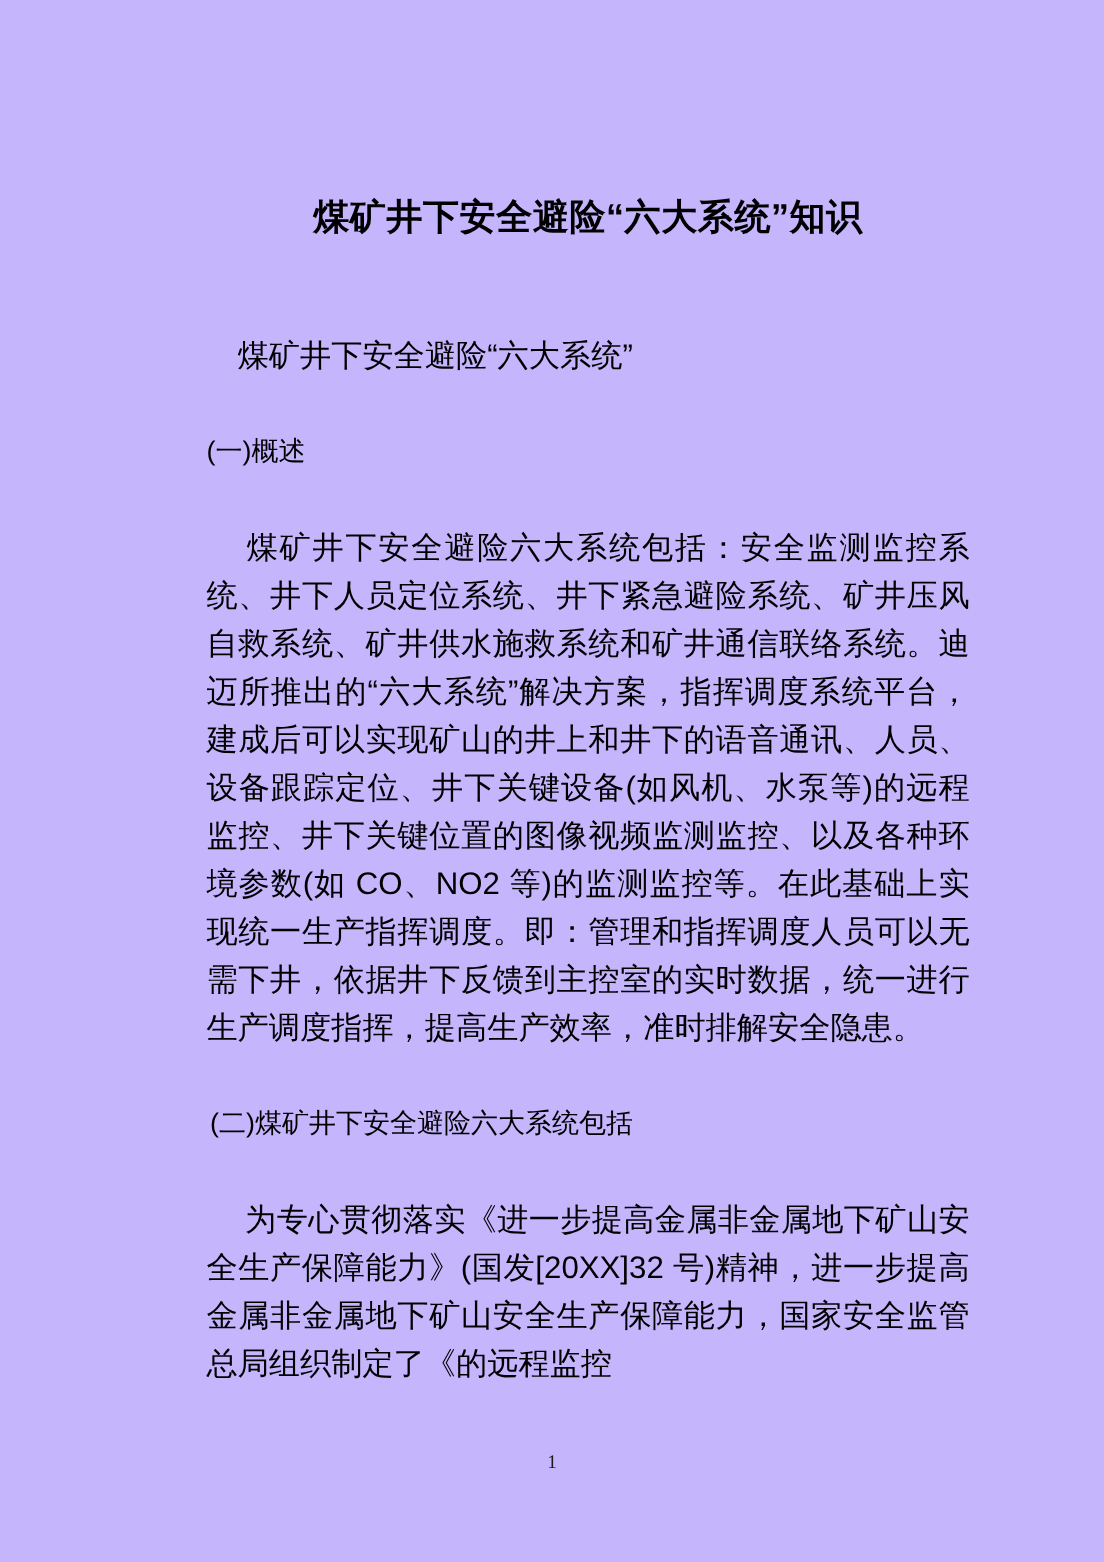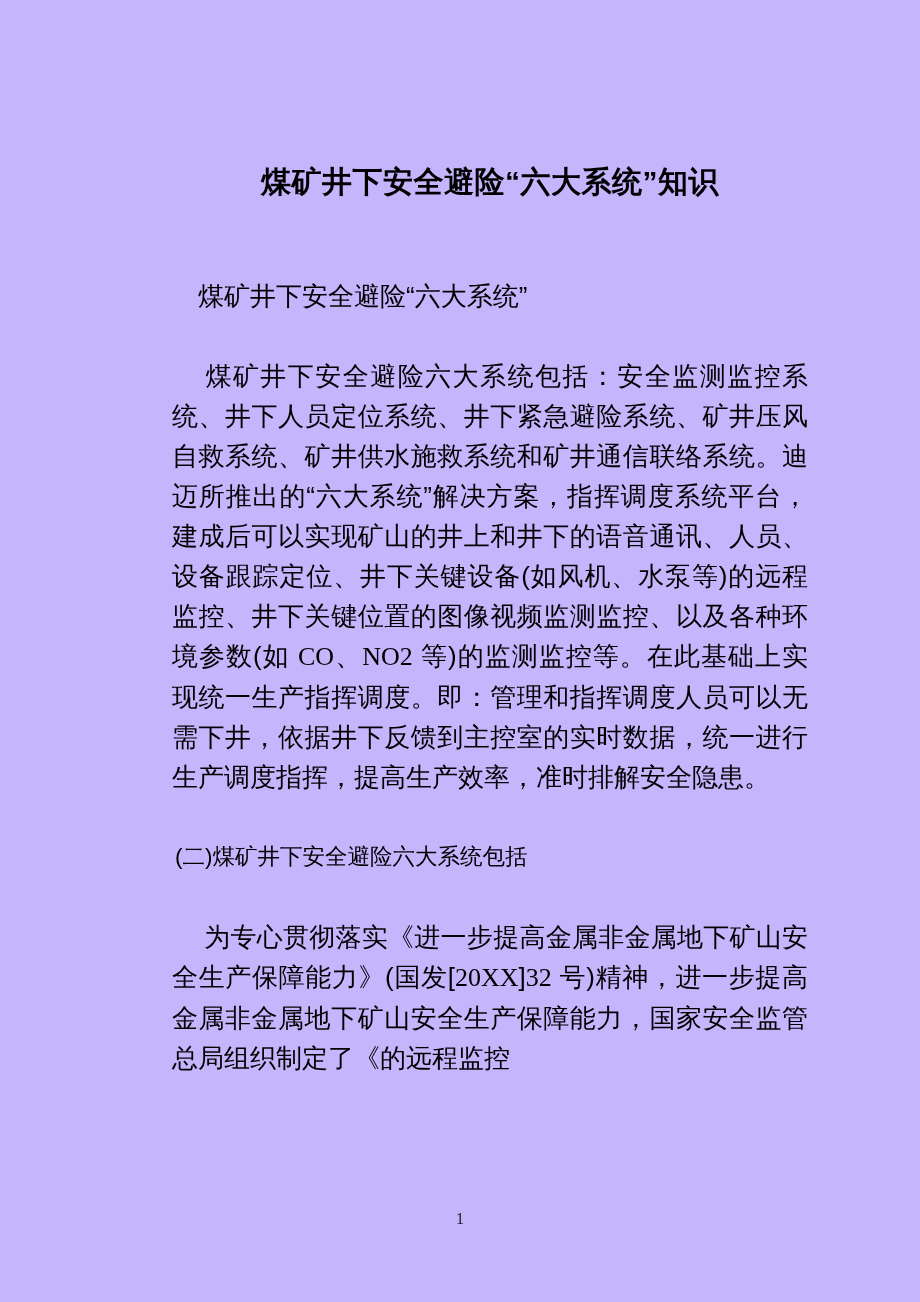--- a/index.html
+++ b/index.html
@@ -65,21 +65,21 @@
   }
   .para .indent {
     display: inline-block;
     width: 26px;
   }
   .para .indent-wide {
     display: inline-block;
     width: 32px;
   }
   .latin {
-    font-family: Liberation Serif, serif;
+    font-family: Liberation Sans, sans-serif;
   }
   .page-number {
     position: absolute;
     left: 0;
     right: 0;
     top: 1209px;
     text-align: center;
     font-family: "Liberation Serif", "DejaVu Serif", serif;
     font-size: 16px;
     line-height: 20px;
@@ -90,20 +90,21 @@
 <body>
 
 <div class="page">
 
   <div class="page-body">
 
     <h1 class="doc-title">煤矿井下安全避险“六大系统”知识</h1>
 
     <p class="para para-lead"><span class="indent"></span><span>煤矿井下安全避险“六大系统”</span></p>
 
+    <p class="section-head"><span class="indent"></span><span>(一)概述</span></p>
 
     <p class="para body-para"><span class="indent-wide"></span><span>煤矿井下安全避险六大系统包括：安全监测监控系统、井下人员定位系统、井下紧急避险系统、矿井压风自救系统、矿井供水施救系统和矿井通信联络系统。迪迈所推出的“六大系统”解决方案，指挥调度系统平台，建成后可以实现矿山的井上和井下的语音通讯、人员、设备跟踪定位、井下关键设备(如风机、水泵等)的远程监控、井下关键位置的图像视频监测监控、以及各种环境参数(如 </span><span class="latin">CO</span><span>、</span><span class="latin">NO2</span><span> 等)的监测监控等。在此基础上实现统一生产指挥调度。即：管理和指挥调度人员可以无需下井，依据井下反馈到主控室的实时数据，统一进行生产调度指挥，提高生产效率，准时排解安全隐患。</span></p>
 
     <p class="section-head section-head-2"><span class="indent"></span><span>(二)煤矿井下安全避险六大系统包括</span></p>
 
     <p class="para body-para"><span class="indent-wide"></span><span>为专心贯彻落实《进一步提高金属非金属地下矿山安全生产保障能力》(国发[</span><span class="latin">20XX</span><span>]</span><span class="latin">32</span><span> 号)精神，进一步提高金属非金属地下矿山安全生产保障能力，国家安全监管总局组织制定了《的远程监控</span></p>
 
   </div>
 
   <div class="page-number">1</div>

